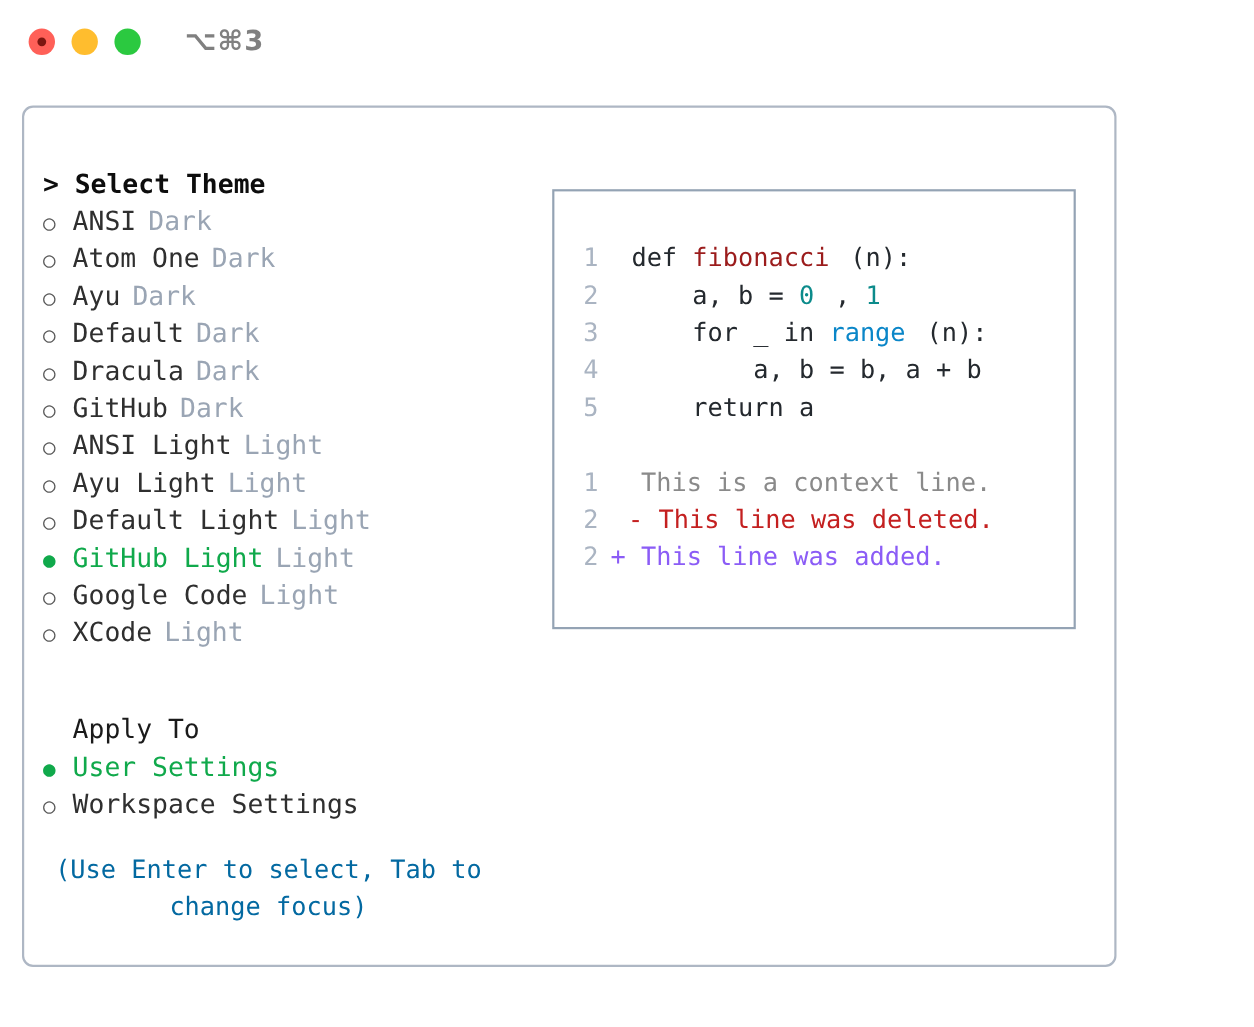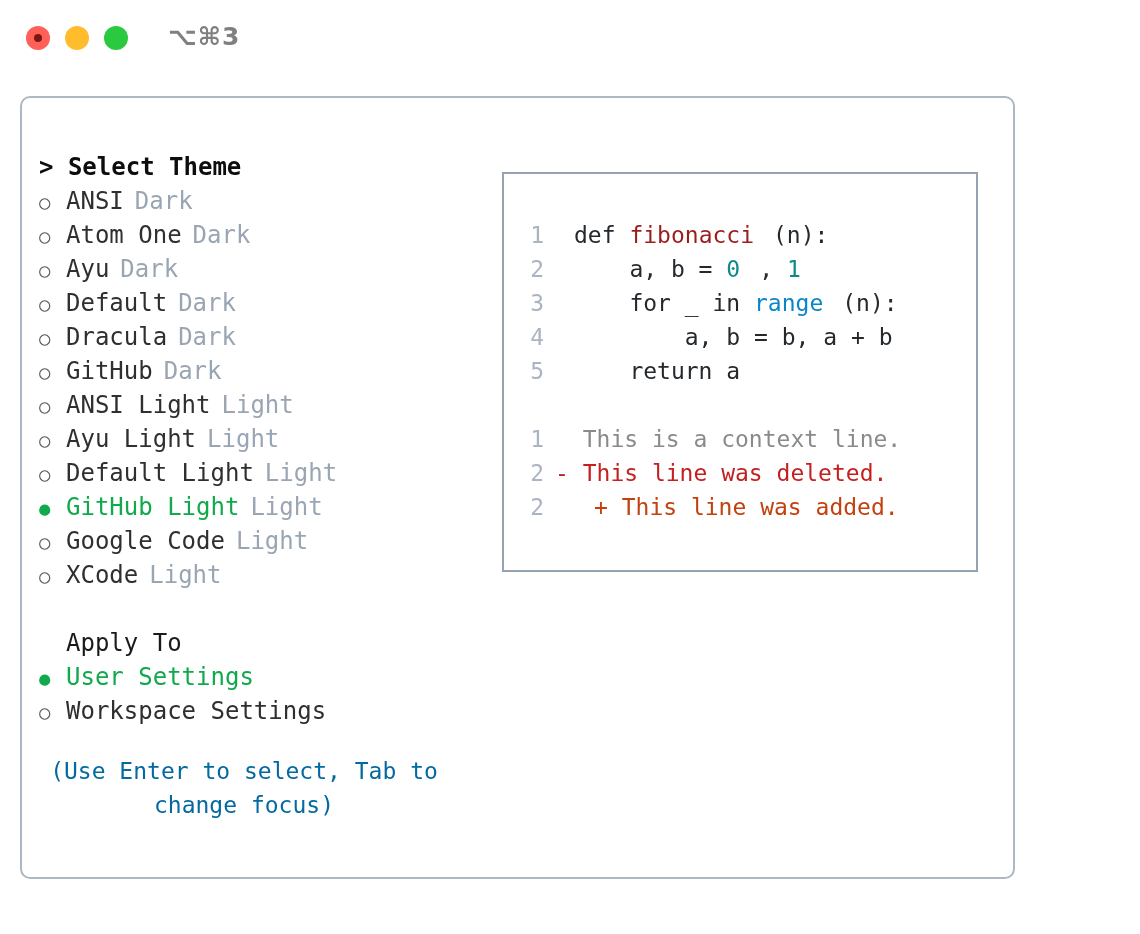--- a/index.html
+++ b/index.html
@@ -112,21 +112,21 @@
     line-height: 34px;
   }
   .marker.selected { color: #10a94b; font-size: 19px; }
   .label { color: #2f2f2f; }
   .row.selected .label { color: #10a94b; }
   .variant {
     color: #9aa5b4;
     margin-left: 11px;
   }
 
-  .apply-block { margin-top: 34px; }
+  .apply-block { margin-top: 54px; }
   .apply-title {
     font-size: 24px;
     color: #1a1a1a;
     line-height: 34px;
     padding-left: 27px;
     white-space: pre;
   }
 
   .hint {
     margin-top: 26px;
@@ -178,22 +178,22 @@
   }
   .code-text { color: #24292e; }
   .blank-line { height: 34px; }
 
   .tok-fn      { color: #9b1c1c; }
   .tok-num     { color: #0c8b8b; }
   .tok-builtin { color: #0a86c8; }
   .tok-plain   { color: #24292e; margin-left: 19px; }
 
   .diff-context { color: #8a8a8a; }
-  .diff-del     { color: #c42020; }
-  .diff-add     { color: #c2410c; margin-left: 39px; }
+  .diff-del     { color: #c42020; margin-left: 16px; }
+  .diff-add     { color: #8b5cf6; }
 </style>
 </head>
 <body>
 
 <div class="window">
 
   <div class="titlebar">
     <div class="lights">
       <div class="light red"></div>
       <div class="light yellow"></div>

